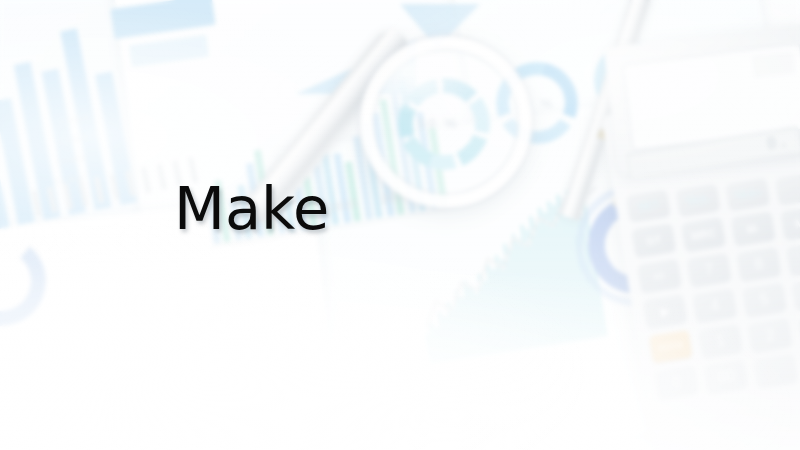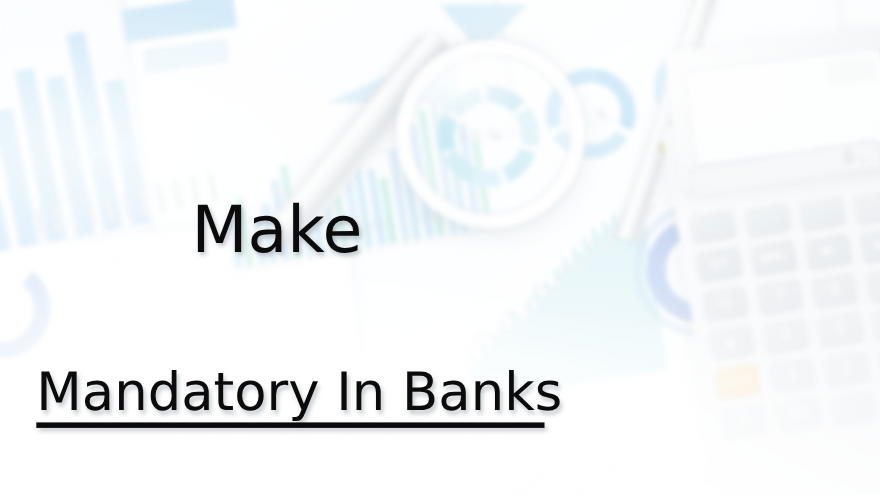--- a/index.html
+++ b/index.html
@@ -470,19 +470,15 @@
 
       </div>
     </div>
 
     <div class="defocus"></div>
     <div class="whitewash"></div>
   </div>
 
   <div class="overlay">
     <div class="line1">Make</div>
-    <div class="line3-wrap">
-      <div class="line3">Mandatory In Banks</div>
-      <div class="line3-rule"></div>
-    </div>
   </div>
 
 </div>
 
 </body></html>

